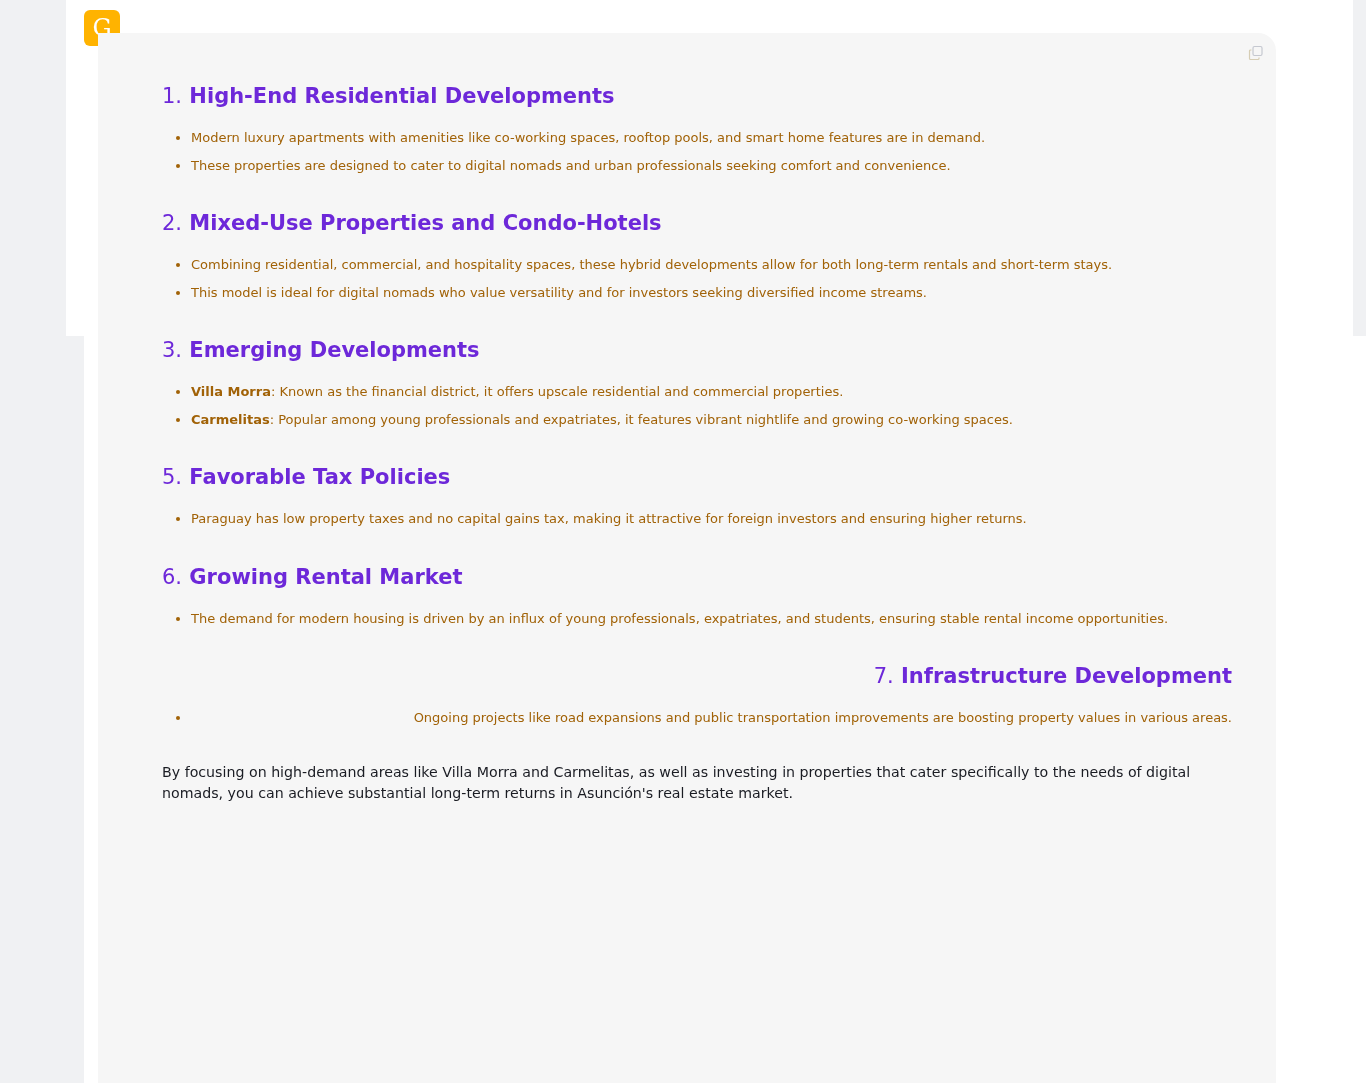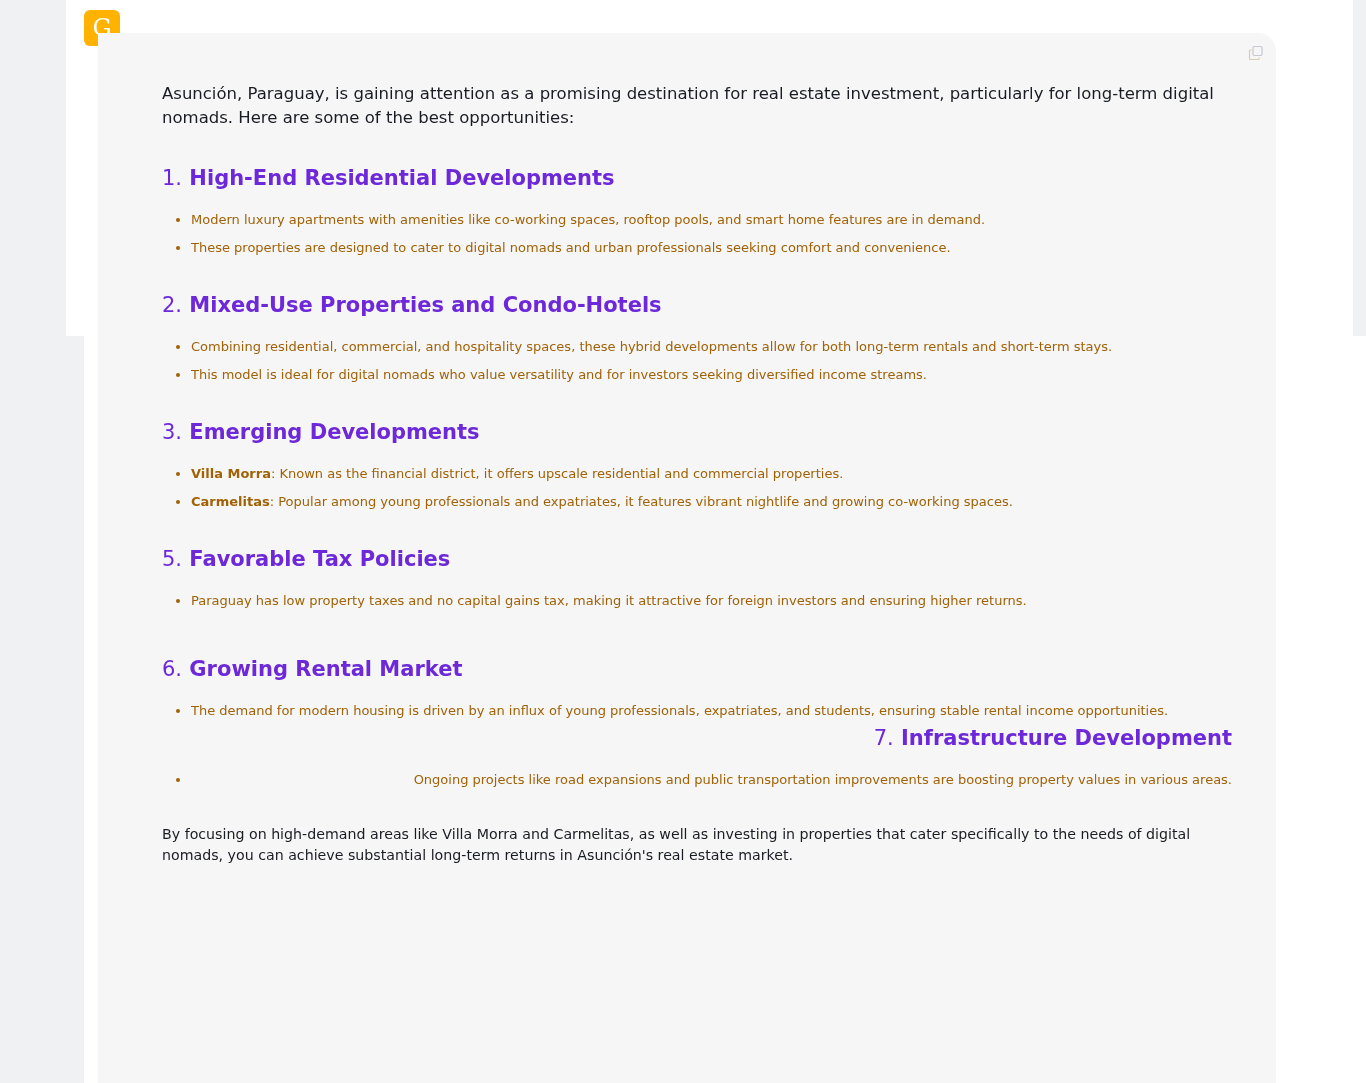--- a/index.html
+++ b/index.html
@@ -53,21 +53,20 @@
 <div class="card"></div>
 
 <div class="copy-btn">
   <svg width="16" height="16" viewBox="0 0 16 16">
     <rect x="5" y="1.5" width="9" height="9" rx="1.5" fill="none" stroke="#c5c8d0" stroke-width="1.2"></rect>
     <path d="M3.5 5 H2.5 A1 1 0 0 0 1.5 6 V13.5 A1 1 0 0 0 2.5 14.5 H10 A1 1 0 0 0 11 13.5 V12.5" fill="none" stroke="#d6cdb4" stroke-width="1.2"></path>
   </svg>
 </div>
 
 <div class="content">
-  <p class="intro">Asunción, Paraguay, is gaining attention as a promising destination for real estate investment, particularly for long-term digital nomads. Here are some of the best opportunities:</p>
   <div id="sections">
       <div class="section" style="margin-bottom: 30px;">
         <h3><span class="num">1.</span> <span>High-End Residential Developments</span></h3>
         <ul>
           <li><span>Modern luxury apartments with amenities like co-working spaces, rooftop pools, and smart home features are in demand.</span></li>
           <li><span>These properties are designed to cater to digital nomads and urban professionals seeking comfort and convenience.</span></li>
         </ul>
       </div>
       <div class="section" style="margin-bottom: 30px;">
         <h3><span class="num">2.</span> <span>Mixed-Use Properties and Condo-Hotels</span></h3>
@@ -76,27 +75,27 @@
           <li><span>This model is ideal for digital nomads who value versatility and for investors seeking diversified income streams.</span></li>
         </ul>
       </div>
       <div class="section" style="margin-bottom: 30px;">
         <h3><span class="num">3.</span> <span>Emerging Developments</span></h3>
         <ul>
           <li><b>Villa Morra</b><span>: Known as the financial district, it offers upscale residential and commercial properties.</span></li>
           <li><b>Carmelitas</b><span>: Popular among young professionals and expatriates, it features vibrant nightlife and growing co-working spaces.</span></li>
         </ul>
       </div>
-      <div class="section" style="margin-bottom: 40px;">
+      <div class="section" style="margin-bottom: 30px;">
         <h3><span class="num">5.</span> <span>Favorable Tax Policies</span></h3>
         <ul>
           <li><span>Paraguay has low property taxes and no capital gains tax, making it attractive for foreign investors and ensuring higher returns.</span></li>
         </ul>
       </div>
-      <div class="section" style="">
+      <div class="section" style="margin-bottom: 30px;">
         <h3><span class="num">6.</span> <span>Growing Rental Market</span></h3>
         <ul>
           <li><span>The demand for modern housing is driven by an influx of young professionals, expatriates, and students, ensuring stable rental income opportunities.</span></li>
         </ul>
       </div>
       <div class="section" style="margin-bottom: 30px; text-align: right;">
         <h3><span class="num">7.</span> <span>Infrastructure Development</span></h3>
         <ul>
           <li><span>Ongoing projects like road expansions and public transportation improvements are boosting property values in various areas.</span></li>
         </ul>

